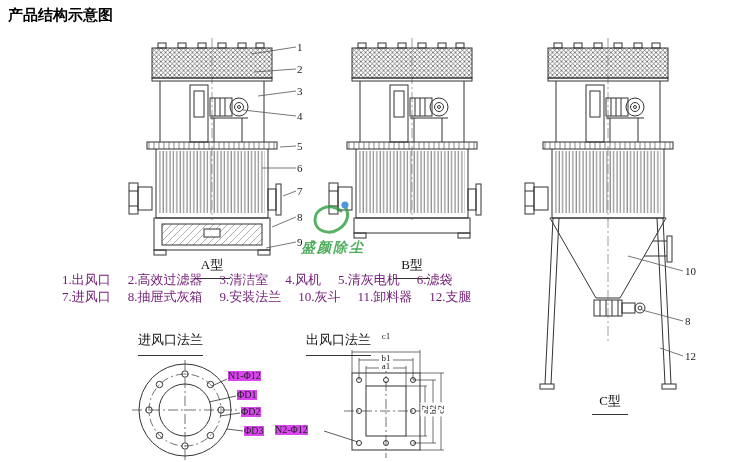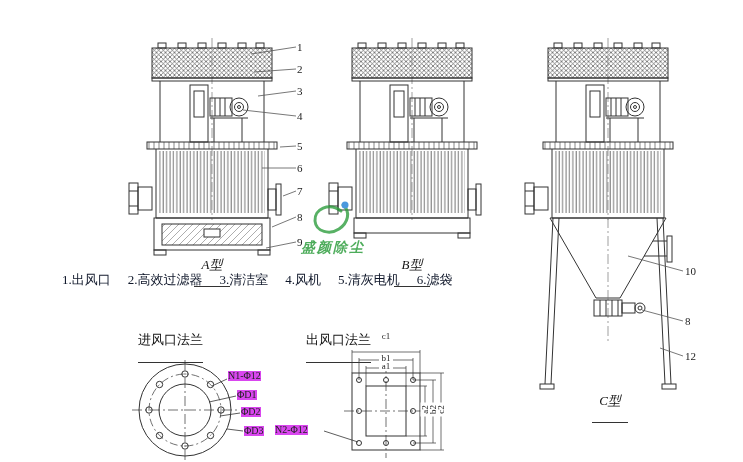--- a/index.html
+++ b/index.html
@@ -3,24 +3,24 @@
 <meta charset="utf-8">
 <style>
   html,body{margin:0;padding:0;background:#fff;}
   #stage{position:relative;width:743px;height:462px;background:#fff;overflow:hidden;
          font-family:"Liberation Serif", serif;color:#1a1a1a;}
   .abs{position:absolute;}
   #page-title{left:8px;top:6px;font-family:"Liberation Sans",sans-serif;
               font-weight:700;font-size:15px;color:#000;}
   .callout{font-size:11px;color:#222;width:18px;}
   .machine-label{font-size:13px;color:#111;text-align:center;width:36px;
-                 border-bottom:1px solid #333;padding-bottom:12px;font-style:italic;}
-  .legend-row{left:62px;font-size:13px;color:#0f172a;white-space:nowrap;}
+                 border-bottom:1px solid #333;padding-bottom:4px;}
+  .legend-row{left:62px;font-size:13px;color:#701a75;white-space:nowrap;}
   .legend-row span{margin-right:17px;}
-  .flange-title{font-size:13px;color:#111;border-bottom:1px solid #333;padding-bottom:13px;}
+  .flange-title{font-size:13px;color:#111;border-bottom:1px solid #333;padding-bottom:6px;}
   .dim{font-size:9px;color:#222;background:#fff;line-height:9px;text-align:center;}
   .dim-rot{transform:rotate(-90deg);}
   .flabel{font-size:10px;color:#222;background:#d946ef;line-height:10px;}
   #watermark-text{left:301px;top:239px;font-size:14px;font-weight:700;
                   font-style:italic;letter-spacing:2px;color:#2f9e3f;opacity:.85;}
 </style>
 </head>
 <body>
 
 <div id="stage">
@@ -198,20 +198,21 @@
       </g>
       <line x1="324" y1="431" x2="358" y2="442" stroke-width="0.8"></line>
     </g>
 
     <g opacity="0.8">
       <path d="M 341 211 C 329 202, 314 209, 315 221 C 316 232, 330 235, 339 229 C 348 223, 351 212, 343 205" stroke="#2f9e3f" stroke-width="3" fill="none" stroke-linecap="round"></path>
       <circle cx="345" cy="205" r="3.5" fill="#1d7fd6"></circle>
     </g>
   </svg>
 
+  <div class="abs" id="page-title">产品结构示意图</div>
 
   <div class="abs callout" style="left:297px;top:41px">1</div>
   <div class="abs callout" style="left:297px;top:63px">2</div>
   <div class="abs callout" style="left:297px;top:85px">3</div>
   <div class="abs callout" style="left:297px;top:110px">4</div>
   <div class="abs callout" style="left:297px;top:140px">5</div>
   <div class="abs callout" style="left:297px;top:162px">6</div>
   <div class="abs callout" style="left:297px;top:185px">7</div>
   <div class="abs callout" style="left:297px;top:211px">8</div>
   <div class="abs callout" style="left:297px;top:236px">9</div>
@@ -219,20 +220,23 @@
   <div class="abs callout" style="left:685px;top:315px">8</div>
   <div class="abs callout" style="left:685px;top:350px">12</div>
 
   <div class="abs machine-label" style="left:194px;top:256px">A型</div>
   <div class="abs machine-label" style="left:394px;top:256px">B型</div>
   <div class="abs machine-label" style="left:592px;top:392px">C型</div>
 
   <div class="abs legend-row" style="top:271px">
     <span>1.出风口</span><span>2.高效过滤器</span><span>3.清洁室</span><span>4.风机</span><span>5.清灰电机</span><span>6.滤袋</span>
   </div>
+  <div class="abs legend-row" style="top:288px">
+    <span>7.进风口</span><span>8.抽屉式灰箱</span><span>9.安装法兰</span><span>10.灰斗</span><span>11.卸料器</span><span>12.支腿</span>
+  </div>
 
   <div class="abs flange-title" style="left:138px;top:331px">进风口法兰</div>
   <div class="abs flange-title" style="left:306px;top:331px">出风口法兰</div>
 
   <div class="abs flabel" style="left:228px;top:371px">N1-Φ12</div>
   <div class="abs flabel" style="left:237px;top:390px">ΦD1</div>
   <div class="abs flabel" style="left:241px;top:407px">ΦD2</div>
   <div class="abs flabel" style="left:244px;top:426px">ΦD3</div>
 
   <div class="abs dim" style="left:379px;top:332px;width:14px">c1</div>

